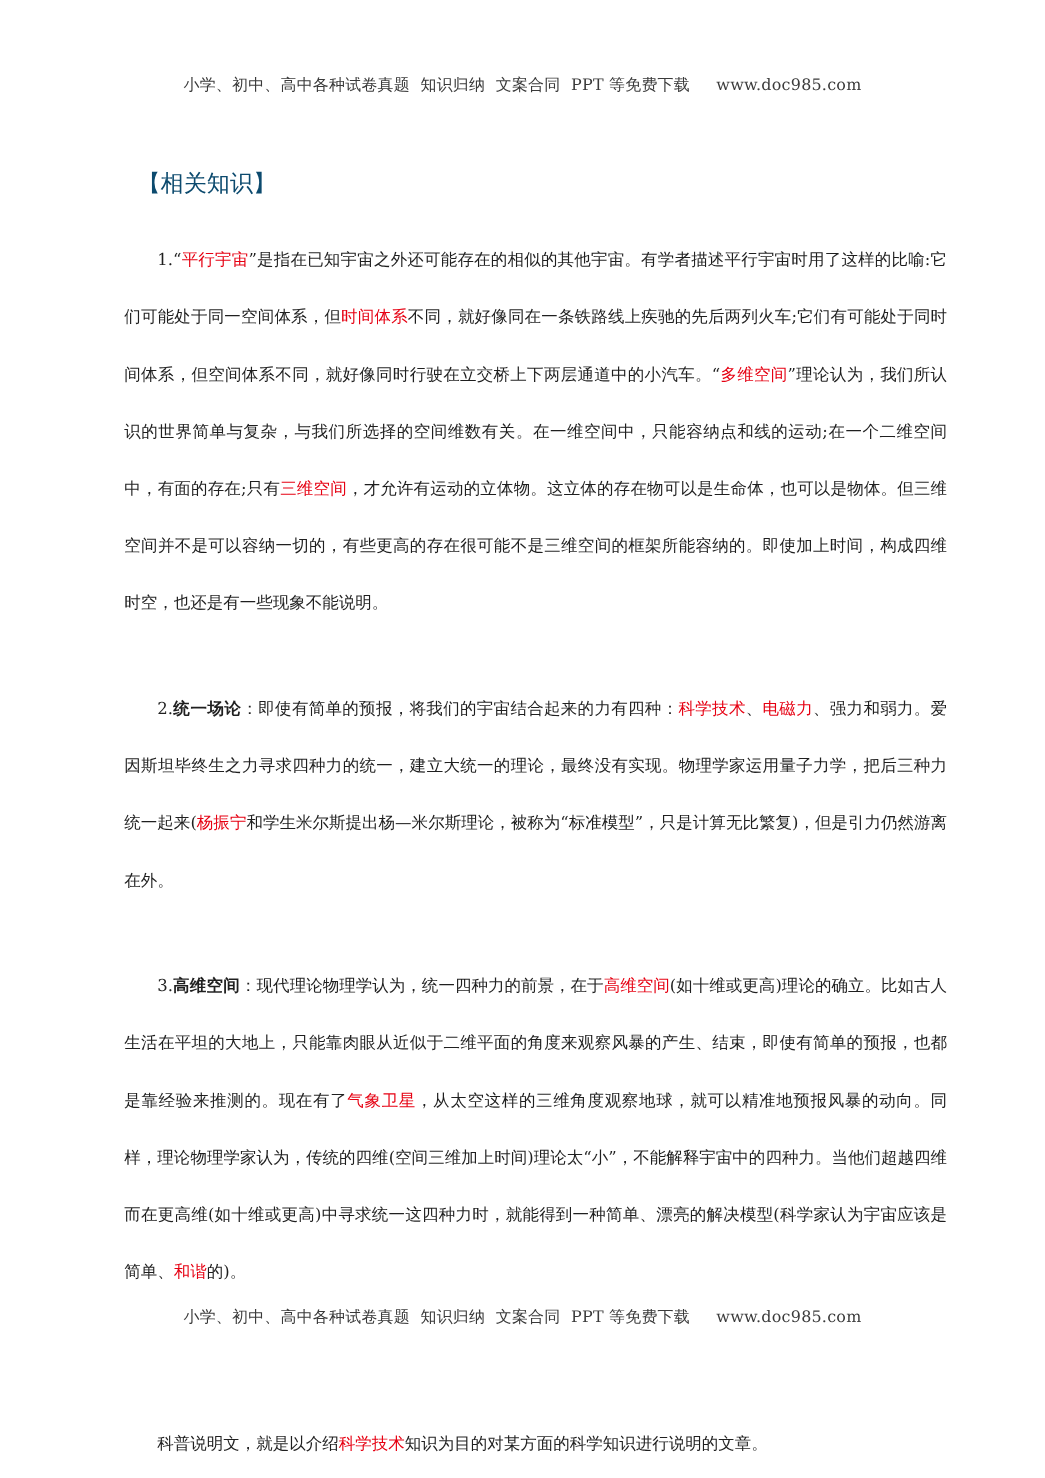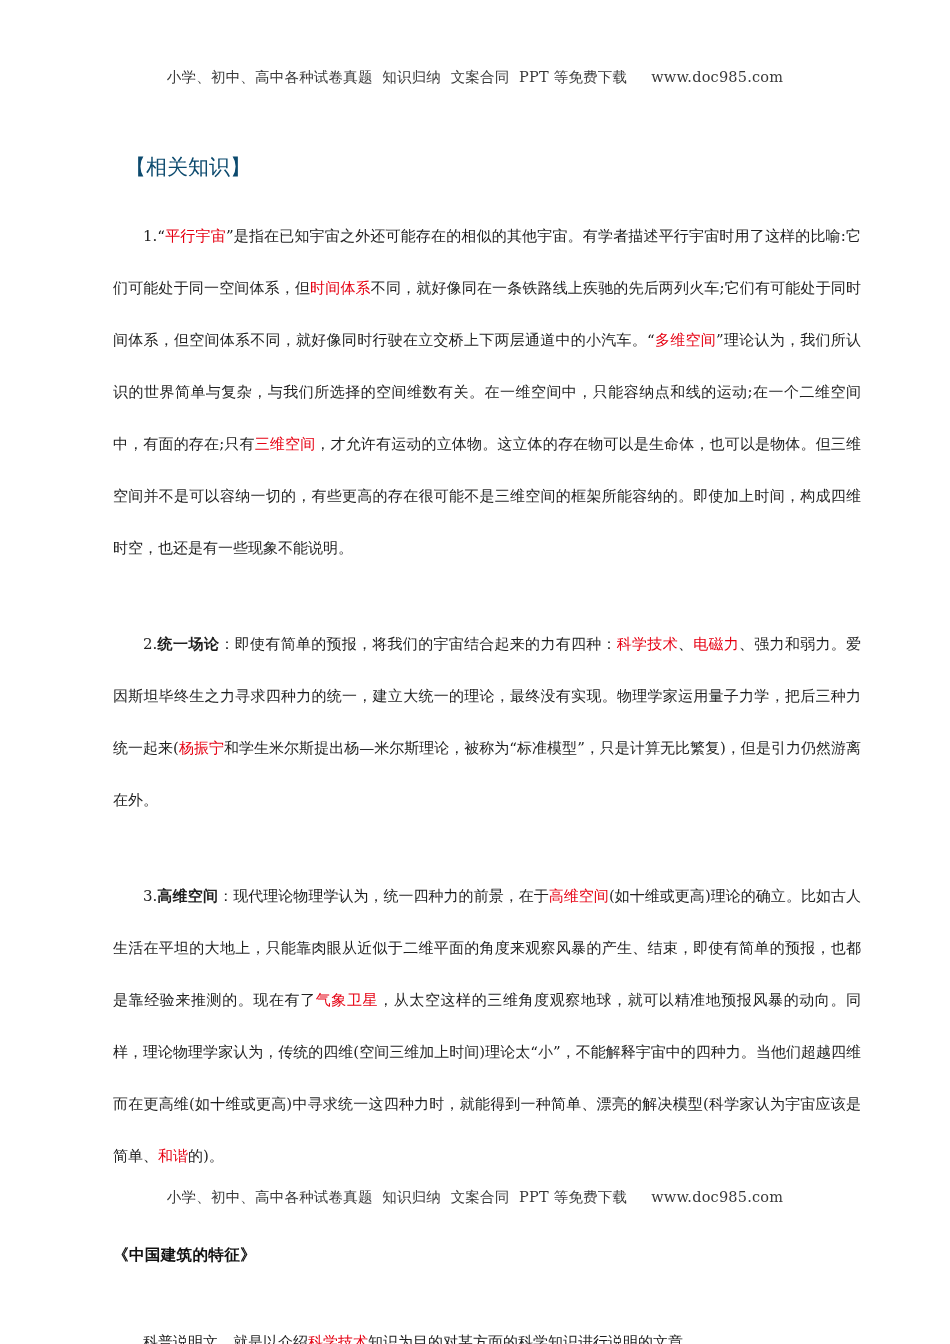--- a/index.html
+++ b/index.html
@@ -115,21 +115,20 @@
     <div class="gap-lg"></div>
 
     <p class="body"><span>2.</span><span class="b">统一场论</span><span>：即使有简单的预报，将我们的宇宙结合起来的力有四种：</span><span class="red">科学技术</span><span>、</span><span class="red">电磁力</span><span>、强力和弱力。爱因斯坦毕终生之力寻求四种力的统一，建立大统一的理论，最终没有实现。物理学家运用量子力学，把后三种力统一起来(</span><span class="red">杨振宁</span><span>和学生米尔斯提出杨—米尔斯理论，被称为“标准模型”，只是计算无比繁复)，但是引力仍然游离在外。</span></p>
 
     <div class="gap-lg"></div>
 
     <p class="body"><span>3.</span><span class="b">高维空间</span><span>：现代理论物理学认为，统一四种力的前景，在于</span><span class="red">高维空间</span><span>(如十维或更高)理论的确立。比如古人生活在平坦的大地上，只能靠肉眼从近似于二维平面的角度来观察风暴的产生、结束，即使有简单的预报，也都是靠经验来推测的。现在有了</span><span class="red">气象卫星</span><span>，从太空这样的三维角度观察地球，就可以精准地预报风暴的动向。同样，理论物理学家认为，传统的四维(空间三维加上时间)理论太“小”，不能解释宇宙中的四种力。当他们超越四维而在更高维(如十维或更高)中寻求统一这四种力时，就能得到一种简单、漂亮的解决模型(科学家认为宇宙应该是简单、</span><span class="red">和谐</span><span>的)。</span></p>
 
     <div class="gap-xl"></div>
 
-    <p class="head-bold">《中国建筑的特征》</p>
 
     <div class="gap-md"></div>
 
 
     <div class="gap-sm"></div>
 
     <p class="body noindent" style="text-indent:2em"><span>科普说明文，就是以介绍</span><span class="red">科学技术</span><span>知识为目的对某方面的科学知识进行说明的文章。</span></p>
 
     <div class="gap-md"></div>
 

